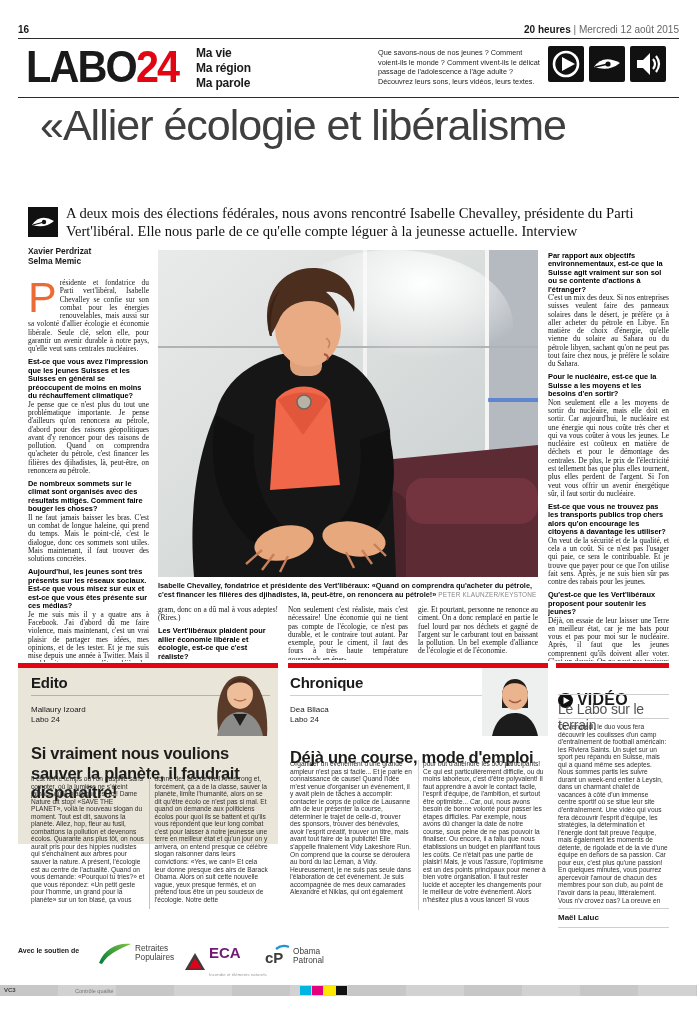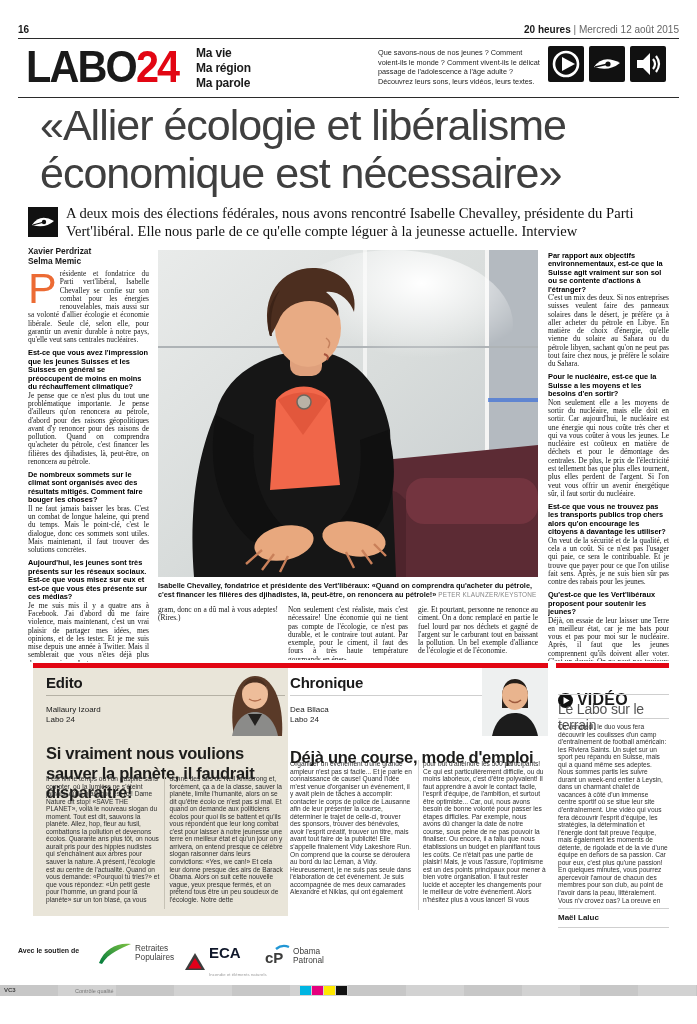--- a/index.html
+++ b/index.html
@@ -34,37 +34,37 @@
   #standfirst{left:66px;top:205px;width:604px;font-family:"Liberation Serif",serif;
               font-size:14.6px;line-height:17.6px;color:#111;}
 
   
   .col{position:absolute;overflow:hidden;}
   #col1{left:28px;top:246px;width:121px;height:416px;}
   #col5{left:548px;top:247px;width:121px;height:414px;}
   #colB{left:158px;top:606px;width:120px;height:54px;}
   #colC{left:288px;top:606px;width:120px;height:54px;}
   #colD{left:418px;top:606px;width:120px;height:54px;}
-  #byline{font-size:8.4px;line-height:10px;font-weight:bold;margin-bottom:4px;}
+  #byline{font-size:8.4px;line-height:10px;font-weight:bold;margin-bottom:13px;}
   .art p{margin:0;font-size:7.4px;line-height:8.3px;}
   .art p.a{font-family:"Liberation Serif",serif;text-align:justify;color:#141414;}
   .art p.q{font-family:"Liberation Sans",sans-serif;font-weight:bold;margin-top:4.5px;
            line-height:8.5px;color:#000;}
   .lead{margin:0 0 2px 0;font-family:"Liberation Serif",serif;font-size:7.4px;line-height:8.3px;
         text-align:justify;}
   .dropcap{float:left;font-family:"Liberation Sans",sans-serif;font-weight:300;font-size:43px;
            line-height:34px;color:#ec6b34;margin:1px 3px 0 0;}
   #photo{left:158px;top:250px;width:380px;height:327px;}
   #photo svg{display:block;width:380px;height:327px;}
   #caption{left:158px;top:581px;width:380px;font-size:7.3px;line-height:9px;font-weight:bold;color:#111;}
   #caption .credit{font-weight:normal;color:#888;font-size:6.4px;letter-spacing:.2px;}
 
   
   .redbar{position:absolute;left:0;right:0;top:0;height:5px;background:#e20613;}
-  #edito{left:33px;top:663px;width:260px;height:253px;background:#e9e5d9;}
+  #edito{left:18px;top:663px;width:260px;height:181px;background:#e9e5d9;}
   #chronique{left:288px;top:663px;width:260px;height:253px;background:#fff;}
   #video{left:556px;top:663px;width:113px;height:270px;background:#fff;}
   .sec-title{position:absolute;left:13px;top:11px;font-size:15px;font-weight:800;letter-spacing:-.2px;}
   .sec-title-rule{position:absolute;left:13px;right:8px;top:32px;border-top:1px solid #b5b1a5;}
   .sec-byline{position:absolute;left:13px;top:42px;font-size:8px;line-height:9.6px;}
   .sec-byline .nm{font-weight:normal;}
   .sec-head{position:absolute;left:13px;font-size:16.5px;line-height:19.5px;font-weight:600;
             letter-spacing:-.3px;color:#1d1d1b;margin-top:13px;}
   .sec-body{position:absolute;overflow:hidden;font-size:6.6px;line-height:7.55px;color:#2e2e2e;
             column-count:2;column-gap:10px;}
@@ -85,21 +85,21 @@
   #video-body{position:absolute;left:2px;top:60px;width:110px;height:180px;overflow:hidden;
               font-size:6.6px;line-height:7.55px;color:#2e2e2e;}
   #video-sig{position:absolute;left:2px;top:250px;font-size:8px;font-weight:bold;}
 
   
   #support{left:18px;top:947px;font-size:7px;font-weight:bold;color:#222;}
   .logo{position:absolute;display:flex;align-items:center;gap:3px;}
   #logo-rp{left:98px;top:941px;}
   #logo-rp .txt{font-size:8.3px;line-height:9px;color:#3d3d3c;font-weight:500;}
   #logo-eca{left:184px;top:944px;}
-  #logo-eca .txt{font-size:15px;font-weight:800;color:#0f172a;line-height:14px;}
+  #logo-eca .txt{font-size:15px;font-weight:800;color:#701a75;line-height:14px;}
   #logo-eca .sub{font-size:4.2px;color:#9a9a9a;font-weight:400;letter-spacing:.1px;}
   #logo-cp{left:264px;top:944px;}
   #logo-cp .txt{font-size:8.3px;line-height:9px;color:#3d3d3c;font-weight:500;}
 
   
   #printbar{left:0;right:0;top:985px;height:11px;
     background:repeating-linear-gradient(90deg,#c7c7c7 0 58px,#d2d2d2 58px 116px);}
   #printbar .vc{position:absolute;left:4px;top:2px;font-size:6px;font-weight:bold;color:#444;}
   #printbar .cq{position:absolute;left:75px;top:3px;font-size:5.5px;color:#777;}
   .cmyk{position:absolute;left:300px;top:1px;display:flex;gap:1px;}
@@ -146,21 +146,20 @@
   <div class="sq-icon" style="left:630px">
     <svg viewBox="0 0 36 36">
         <polygon points="7,14 13,14 20,7 20,29 13,22 7,22" fill="#fff"></polygon>
         <path d="M23 13 Q27 18 23 23 M26 10 Q32 18 26 26" fill="none" stroke="#fff" stroke-width="2.2"></path>
       </svg>
   </div>
   <div class="hrule" style="top:97px"></div>
 
   <div class="abs" id="headline">
     <span>«Allier écologie et libéralisme</span><br>
-    <span>économique est nécessaire»</span>
   </div>
 
   <div class="abs" id="standfirst-icon">
     <svg viewBox="0 0 30 30">
         <path d="M4 18 Q12 6 26 14 Q17 22 4 18 Z" fill="#fff"></path>
         <circle cx="16" cy="15" r="2.2" fill="#111"></circle>
         <path d="M16 15 L5 18" stroke="#111" stroke-width="1.2"></path>
       </svg>
   </div>
   <div class="abs" id="standfirst">A deux mois des élections fédérales, nous avons rencontré Isabelle Chevalley, présidente du Parti Vert'libéral. Elle nous parle de ce qu'elle compte léguer à la jeunesse actuelle. Interview</div>
@@ -226,20 +225,21 @@
       <path d="M104 300 L88 314 M116 304 L104 320 M130 306 L122 322" stroke="#c9805a" stroke-width="2.4" fill="none"></path>
       <path d="M188 302 L196 318 M204 300 L214 314 M216 294 L228 306" stroke="#c9805a" stroke-width="2.4" fill="none"></path>
     </svg>
   </div>
   <div class="abs" id="caption">
     <span>Isabelle Chevalley, fondatrice et présidente des Vert'libéraux: «Quand on comprendra qu'acheter du pétrole, c'est financer les filières des djihadistes, là, peut-être, on renoncera au pétrole!» </span><span class="credit">PETER KLAUNZER/KEYSTONE</span>
   </div>
 
   <div class="col art" id="colB">
       <p class="a">gram, donc on a dû mal à vous adeptes! (Rires.)</p>
+      <p class="q">Les Vert'libéraux plaident pour allier économie libérale et écologie, est-ce que c'est réaliste?</p>
     </div>
   <div class="col art" id="colD">
       <p class="a">gie. Et pourtant, personne ne renonce au ciment. On a donc remplacé en partie le fuel lourd par nos déchets et gagné de l'argent sur le carburant tout en baissant la pollution. Un bel exemple d'alliance de l'écologie et de l'économie.</p>
     </div>
   <div class="col art" id="colC">
       <p class="a">Non seulement c'est réaliste, mais c'est nécessaire! Une économie qui ne tient pas compte de l'écologie, ce n'est pas durable, et le contraire tout autant. Par exemple, pour le ciment, il faut des fours à très haute température gourmands en éner-</p>
     </div>
   <div class="col art" id="col5">
       <p class="q">Par rapport aux objectifs environnementaux, est-ce que la Suisse agit vraiment sur son sol ou se contente d'actions à l'étranger?</p>
       <p class="a">C'est un mix des deux. Si nos entreprises suisses veulent faire des panneaux solaires dans le désert, je préfère ça à aller acheter du pétrole en Libye. En matière de choix d'énergie, qu'elle vienne du solaire au Sahara ou du pétrole libyen, sachant qu'on ne peut pas tout faire chez nous, je préfère le solaire du Sahara.</p>

